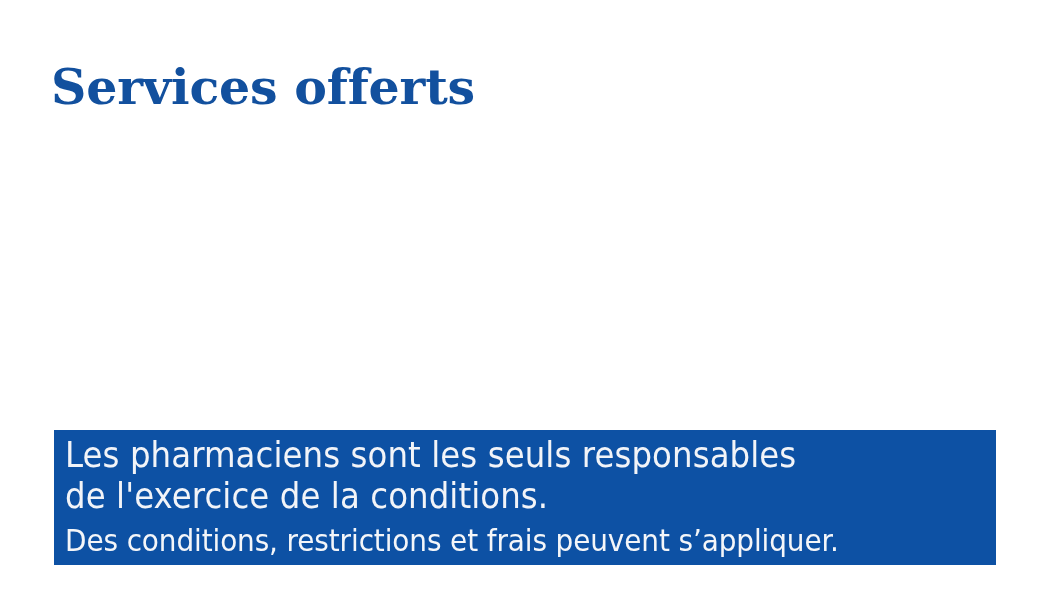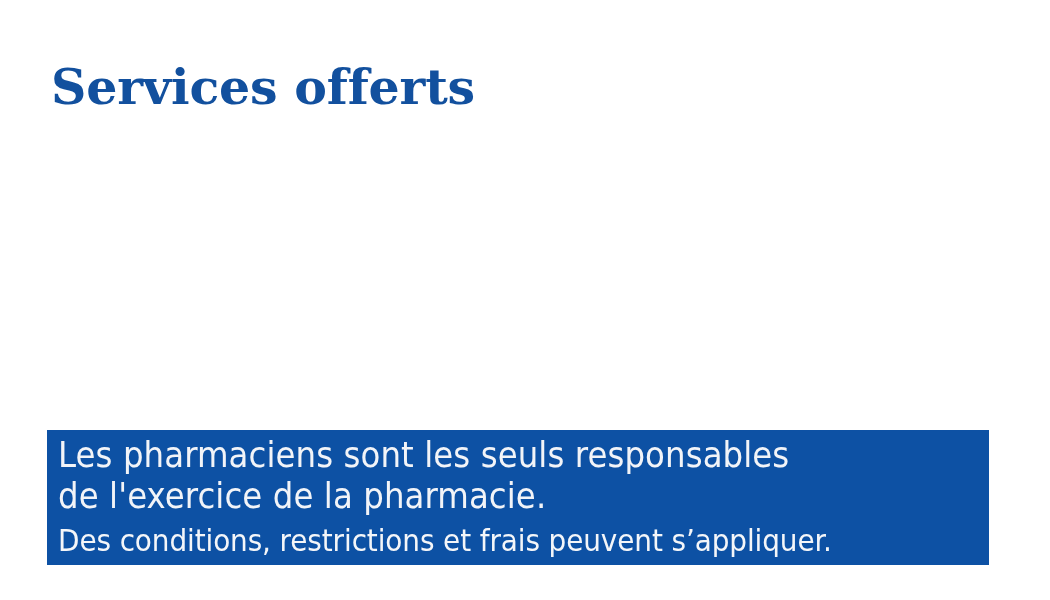--- a/index.html
+++ b/index.html
@@ -32,21 +32,21 @@
     font-size: 49px;
     line-height: 58px;
     letter-spacing: -0.2px;
     color: #12509E;
     white-space: nowrap;
   }
 
   
   #callout-banner {
     position: absolute;
-    left: 47px;
+    left: 54px;
     top: 430px;
     width: 942px;
     height: 135px;
     background: #0D51A4;
     box-sizing: border-box;
   }
   #callout-heading {
     position: absolute;
     left: 11px;
     top: 4px;
@@ -95,20 +95,20 @@
   <h1 id="slide-title">Services offerts</h1>
 
   <div id="content-area">
     <span></span>
   </div>
 
   <div id="callout-banner">
 
     <p id="callout-heading">
       <span class="line">Les pharmaciens sont les seuls responsables</span>
-      <span class="line">de l'exercice de la pharmacie.</span>
+      <span class="line">de l'exercice de la conditions.</span>
     </p>
 
     <p id="callout-subtext">Des conditions, restrictions et frais peuvent s’appliquer.</p>
 
   </div>
 
 </div>
 
 </body></html>

